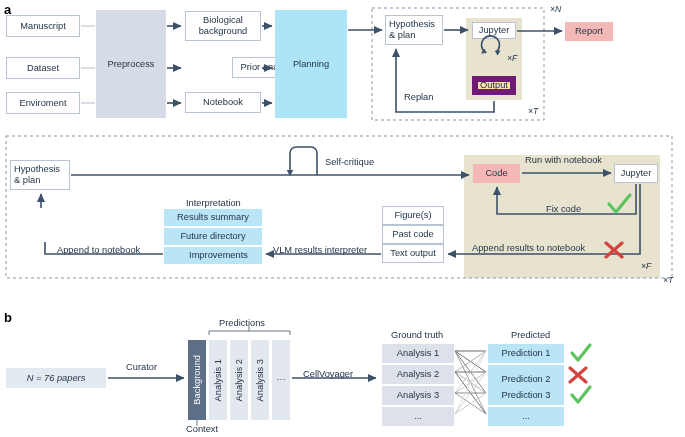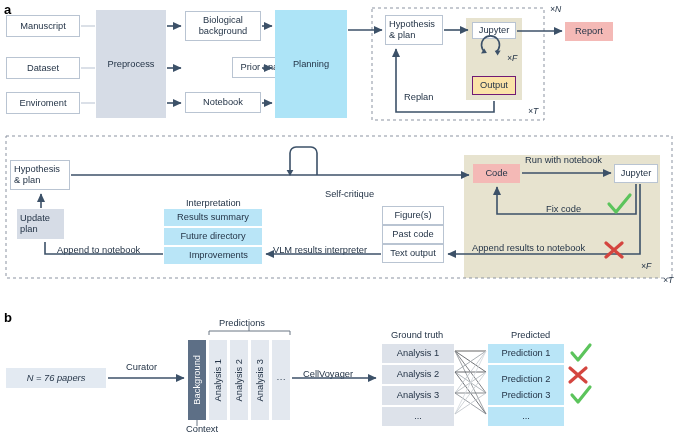--- a/index.html
+++ b/index.html
@@ -8,21 +8,21 @@
 
   .panel-letter{position:absolute;font-weight:bold;font-size:13px;color:#000;letter-spacing:0;}
 
   .box{position:absolute;box-sizing:border-box;display:flex;align-items:center;justify-content:center;
        text-align:center;font-size:9.3px;line-height:1.18;color:#243447;}
   .wbox{background:#ffffff;border:1px solid #b9c4d2;}
   .gbox{background:#d6dce6;border:none;}
   .bluebox{background:#ade4f7;border:none;}
   .lblue{background:#b9e5f7;border:none;}
   .pink{background:#f4b9b6;border:none;}
-  .yellow{background:#fbe3a8;border:1px solid #701a75;}
+  .yellow{background:#fbe3a8;border:6px solid #701a75;}
   .khaki{background:#e7e3cf;border:none;}
   .darkslate{background:#5d6f86;color:#ffffff;border:none;}
   .palegrey{background:#dde2ea;border:none;}
   .palegrey2{background:#e3e8ef;border:none;}
   .paleblue{background:#e3eaf2;border:none;}
 
   .lbl{position:absolute;font-size:9.3px;color:#243447;white-space:nowrap;line-height:1.15;}
   .lbl.small{font-size:8.6px;}
   .ital{font-style:italic;}
 
@@ -90,26 +90,23 @@
   <div class="lbl" style="left:404px;top:92px;">Replan</div>
 
   <div class="box pink" style="left:565px;top:22px;width:48px;height:19px;">
     <span>Report</span>
   </div>
 
   <div class="box wbox" style="left:10px;top:160px;width:60px;height:30px;padding:0 3px;justify-content:flex-start;text-align:left;">
     <span>Hypothesis &amp; plan</span>
   </div>
 
-  <div class="box gbox" style="left:17px;top:209px;width:47px;height:30px;padding:0 3px;justify-content:flex-start;text-align:left;">
-    <span>Update plan</span>
-  </div>
 
   <div class="lbl" style="left:57px;top:245px;">Append to notebook</div>
-  <div class="lbl" style="left:325px;top:157px;margin-top:32px;">Self-critique</div>
+  <div class="lbl" style="left:325px;top:157px;">Self-critique</div>
 
   <div class="lbl" style="left:186px;top:198px;">Interpretation</div>
   <div class="box lblue" style="left:164px;top:209px;width:98px;height:17px;">
     <span>Results summary</span>
   </div>
   <div class="box lblue" style="left:164px;top:228px;width:98px;height:17px;">
     <span>Future directory</span>
   </div>
   <div class="box lblue" style="left:164px;top:247px;width:98px;height:17px;padding-left:11px;">
     <span>Improvements</span>

